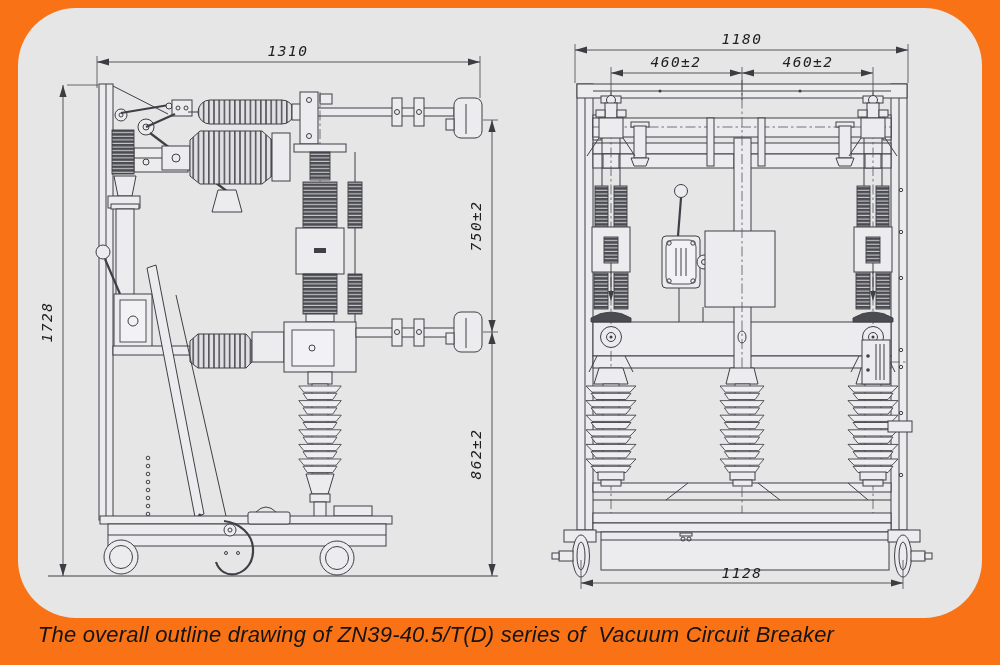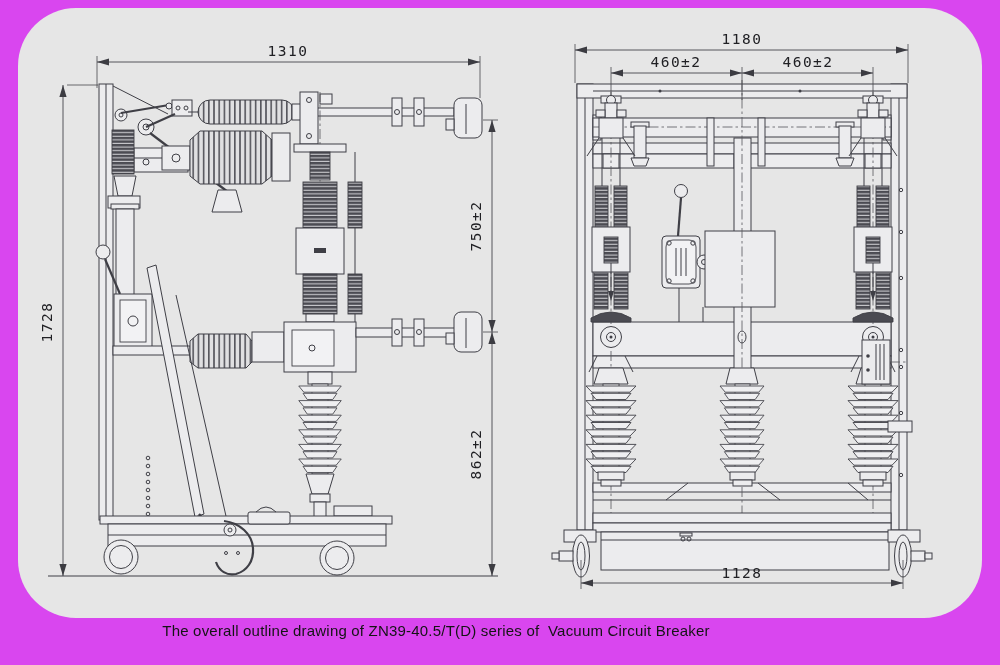--- a/index.html
+++ b/index.html
@@ -1,19 +1,19 @@
 <!DOCTYPE html>
 <html><head>
 <meta charset="utf-8">
 <style>
   html,body{margin:0;padding:0;background:#ffffff;}
-  .stage{position:relative;width:1000px;height:665px;background:#d946ef;font-family:"Liberation Sans",sans-serif;}
+  .stage{position:relative;width:1000px;height:665px;background:#f97316;font-family:"Liberation Sans",sans-serif;font-style:italic;}
   .panel-svg{position:absolute;left:0;top:0;}
   .caption{position:absolute;left:0;top:622px;width:872px;text-align:center;
-           font-size:15px;color:#141414;letter-spacing:0.2px;white-space:pre;
+           font-size:22px;color:#141414;letter-spacing:0.2px;white-space:pre;
            font-family:"Liberation Sans",sans-serif;}
   
   .ln{stroke:#3f3f46;stroke-width:1;fill:none;}
   .ln2{stroke:#3f3f46;stroke-width:2.2;fill:none;}
   .fl{fill:#ececee;stroke:#3f3f46;stroke-width:1;}
   .fw{fill:#f2f2f4;stroke:#3f3f46;stroke-width:0.9;}
   .dk{fill:url(#ribsH);stroke:#3f3f46;stroke-width:0.9;}
   .bv{fill:url(#ribsV);stroke:#3f3f46;stroke-width:1;}
   .sh{fill:#efeff1;stroke:#3f3f46;stroke-width:0.9;}
   .dark{fill:#4b4b52;stroke:#3f3f46;stroke-width:0.9;}

